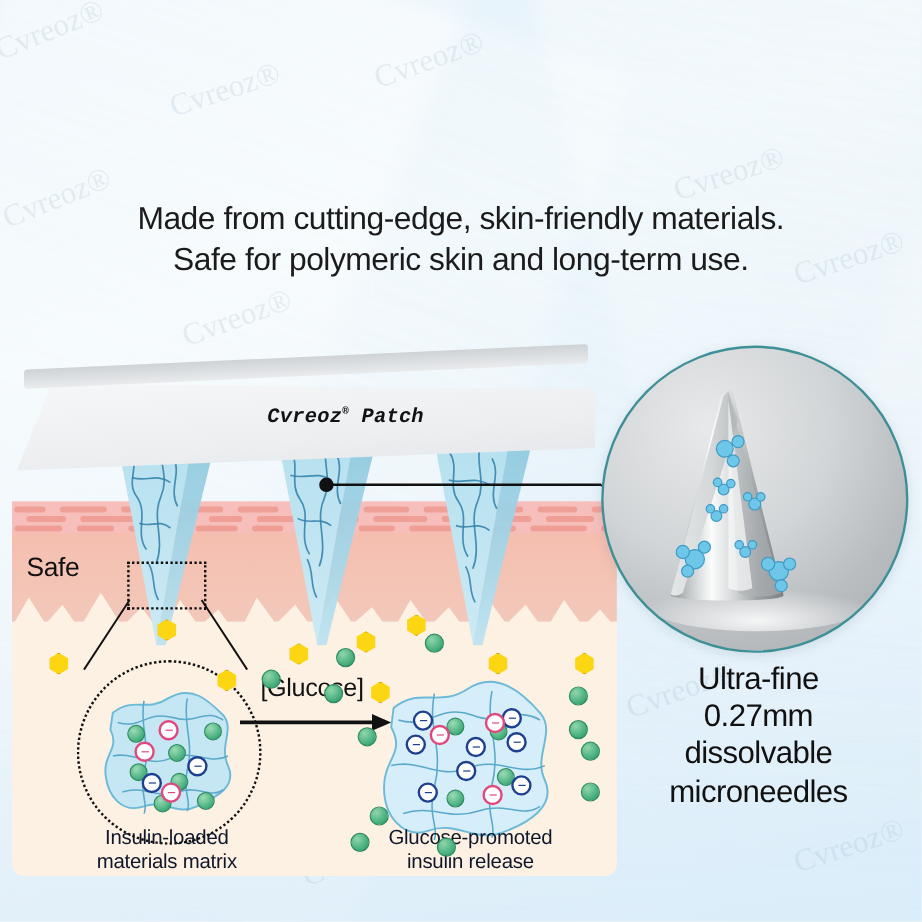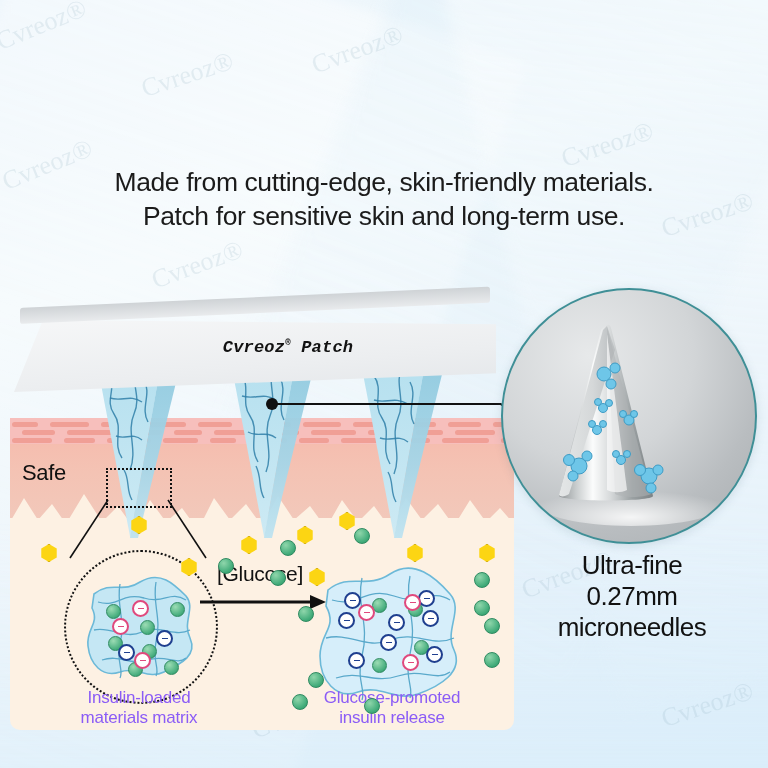--- a/index.html
+++ b/index.html
@@ -118,21 +118,21 @@
     position:absolute;left:56px;top:250px;width:150px;height:150px;
     border:2.5px dotted #111;border-radius:50%;
   }
   .cone-line{position:absolute;left:40px;top:200px;width:190px;height:62px;overflow:visible;}
   .cone-line line{stroke:#111;stroke-width:1.6;}
 
   
   .matrix{position:absolute;}
   .matrix svg{overflow:visible;}
   .mtx-label{
-    position:absolute;text-align:center;font-size:17px;color:#8b5cf6;
+    position:absolute;text-align:center;font-size:17px;color:#0f172a;
     line-height:1.18;letter-spacing:-.2px;
   }
   .glucose-label{
     position:absolute;left:192px;top:262px;width:120px;text-align:center;
     font-size:21px;color:#111;letter-spacing:-.3px;
   }
   .arrow{position:absolute;left:190px;top:292px;width:130px;height:20px;overflow:visible;}
   .arrow line{stroke:#111;stroke-width:3;}
   .arrow polygon{fill:#111;}
 
@@ -192,21 +192,21 @@
       <div class="wm" style="left: 40px; top: 540px; font-size: 26px; transform: rotate(-20deg);">Cvreoz®</div>
       <div class="wm" style="left: 200px; top: 630px; font-size: 26px; transform: rotate(-20deg);">Cvreoz®</div>
       <div class="wm" style="left: 400px; top: 600px; font-size: 26px; transform: rotate(-20deg);">Cvreoz®</div>
       <div class="wm" style="left: 520px; top: 560px; font-size: 26px; transform: rotate(-20deg);">Cvreoz®</div>
       <div class="wm" style="left: 660px; top: 690px; font-size: 26px; transform: rotate(-18deg);">Cvreoz®</div>
       <div class="wm" style="left: 250px; top: 700px; font-size: 26px; transform: rotate(-20deg);">Cvreoz®</div>
     </div>
 
   <div class="subhead">
     <span>Made from cutting-edge, skin-friendly materials.</span>
-    <span class="s2">Patch for sensitive skin and long-term use.</span>
+    <span class="s2">Safe for polymeric skin and long-term use.</span>
   </div>
 
   <div id="diagram">
 
     <div class="cream"></div>
     <div class="skin-dermis"></div>
     <div class="skin-corneum"></div>
     <div id="cells">
         <div class="cell" style="left: 4px; top: 122px; width: 26px;"></div>
         <div class="cell" style="left: 42px; top: 122px; width: 39px;"></div>
@@ -506,16 +506,17 @@
             <circle cx="155" cy="180" r="5"></circle>
             <circle cx="148" cy="198" r="5"></circle>
         </g>
       </svg>
     </div>
   </div>
 
   <div class="caption">
     <span>Ultra-fine</span>
     <span>0.27mm</span>
+    <span>dissolvable</span>
     <span>microneedles</span>
   </div>
 
 </div>
 
 </body></html>

